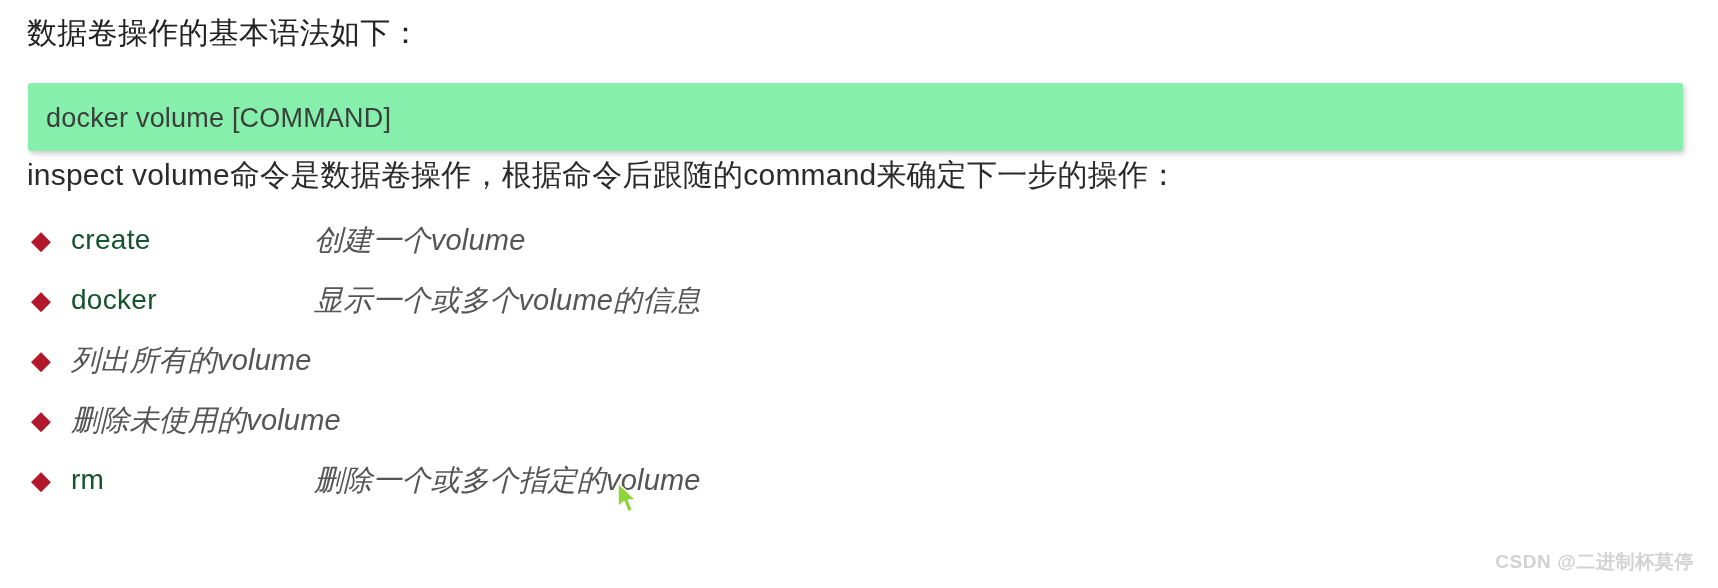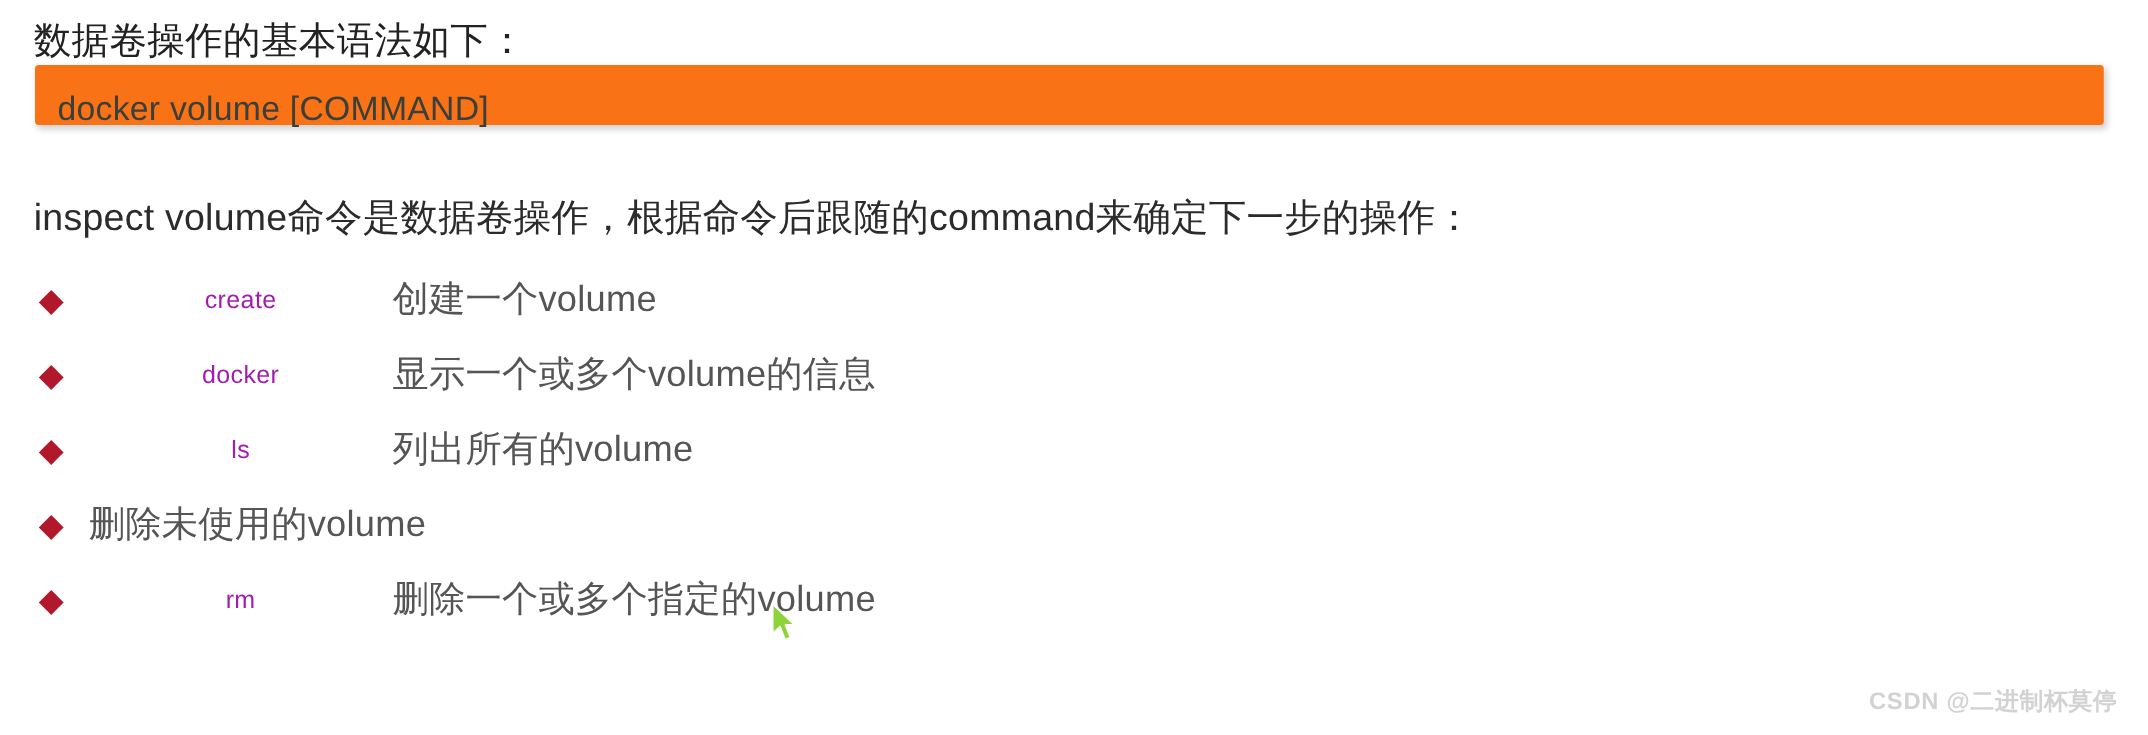--- a/index.html
+++ b/index.html
@@ -34,24 +34,24 @@
     line-height: 42px;
     color: #222222;
     letter-spacing: 0.3px;
     white-space: nowrap;
   }
 
   
   .code-block {
     position: absolute;
     left: 28px;
-    top: 52px;
+    top: 83px;
     width: 1655px;
-    height: 48px;
-    background: #f97316;
+    height: 68px;
+    background: #86efac;
     border-radius: 3px;
     box-shadow: 2px 3px 5px rgba(120,120,120,0.35);
     box-sizing: border-box;
   }
   .code-text {
     position: absolute;
     left: 18px;
     top: 19px;
     font-family: "Liberation Sans", "DejaVu Sans", sans-serif;
     font-size: 27px;
@@ -91,33 +91,33 @@
     flex: 0 0 44px;
     color: #b2182b;
     font-size: 26px;
     line-height: 1;
     text-align: left;
     padding-left: 4px;
     box-sizing: border-box;
   }
   .cmd-name {
     flex: 0 0 243px;
-    color: #a21caf;
-    font-size: 20px;
+    color: #14532d;
+    font-size: 28px;
     line-height: 34px;
     letter-spacing: 0.3px;
-    text-align: center;
   }
   .cmd-desc {
     flex: 0 1 auto;
     color: #555555;
     font-size: 29px;
     line-height: 36px;
     letter-spacing: 0.2px;
     white-space: nowrap;
+    font-style: italic;
   }
 
   
   .cursor {
     position: absolute;
     left: 616px;
     top: 482px;
     width: 26px;
     height: 34px;
     pointer-events: none;
@@ -158,21 +158,20 @@
     </div>
 
     <div class="cmd-row">
       <span class="bullet">◆</span>
       <span class="cmd-name">docker</span>
       <span class="cmd-desc">显示一个或多个volume的信息</span>
     </div>
 
     <div class="cmd-row">
       <span class="bullet">◆</span>
-      <span class="cmd-name">ls</span>
       <span class="cmd-desc">列出所有的volume</span>
     </div>
 
     <div class="cmd-row">
       <span class="bullet">◆</span>
       <span class="cmd-desc">删除未使用的volume</span>
     </div>
 
     <div class="cmd-row">
       <span class="bullet">◆</span>

